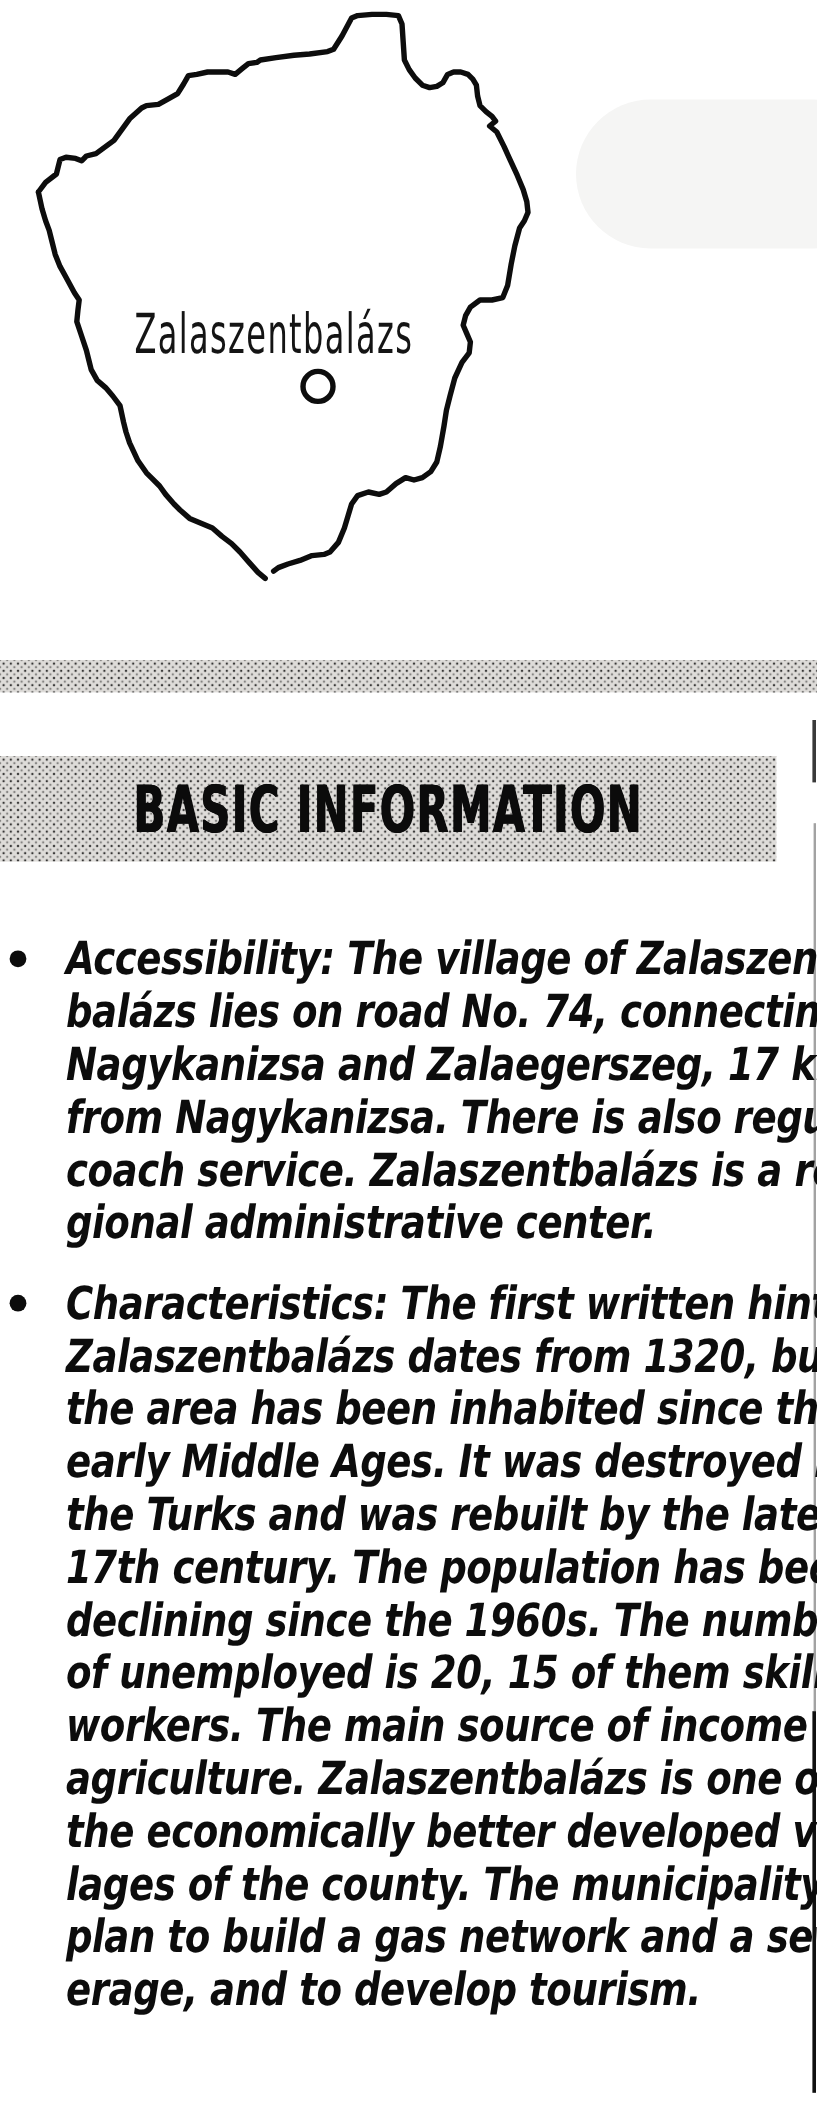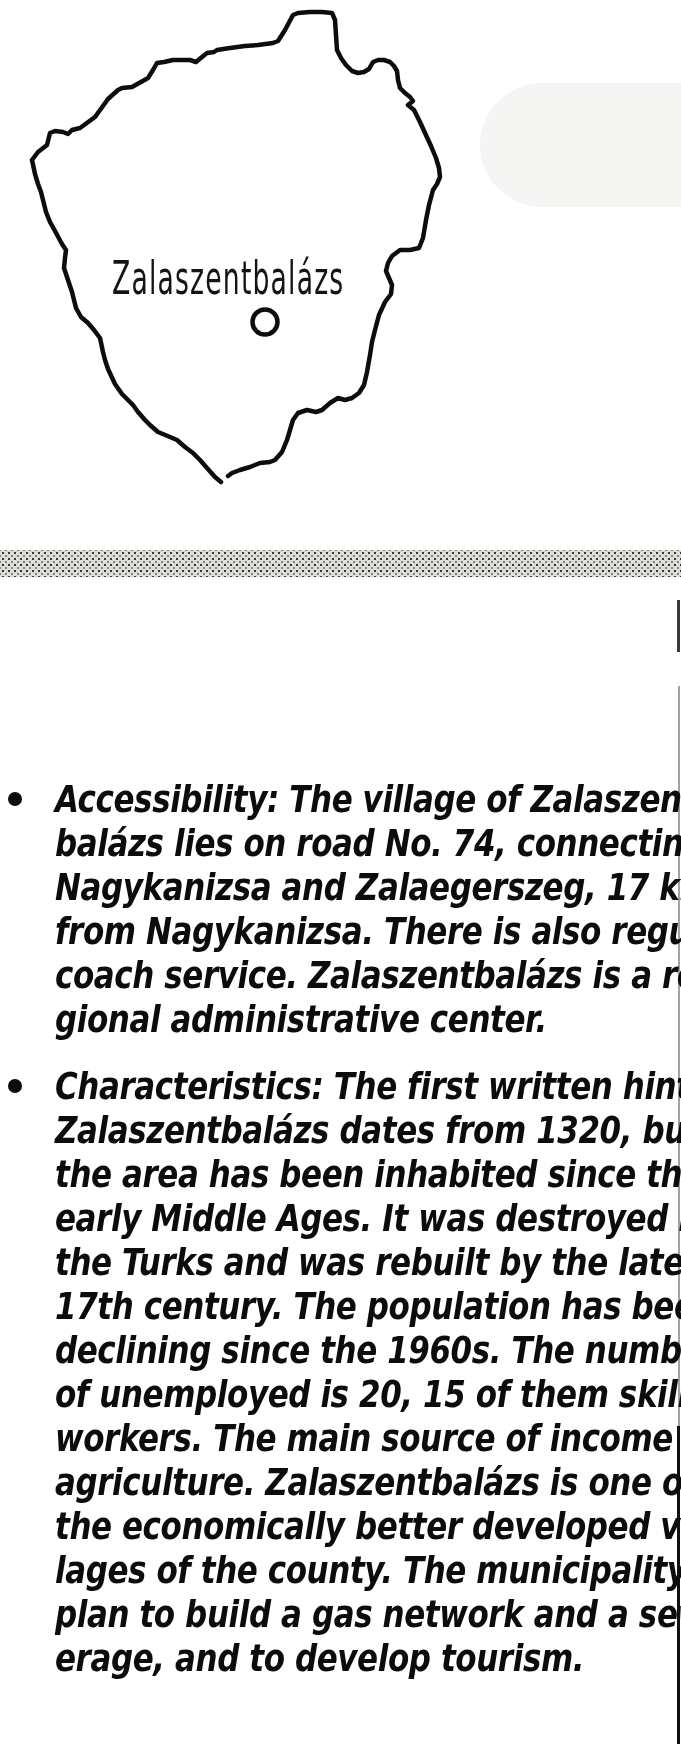--- a/index.html
+++ b/index.html
@@ -75,20 +75,23 @@
   <svg class="map-svg" width="460" height="500" viewBox="0 0 460 500">
     <path d="M 32,160 L 38,152 47,145 50,133 55,131 63,132 68,134 72,130 80,128 95,117 108,99 118,90 122,88 132,87 141,82 148,78 153,70 157,63 164,62 173,60 183,60 190,60 196,62 202,57 207,53 214,52 217,50 230,48 245,46 258,45 273,43 278,41 285,30 293,15 298,13 310,12 322,12 332,13 335,20 336,35 337,50 341,58 346,65 352,71 358,73 364,72 369,69 373,62 378,60 384,60 390,62 394,66 397,71 398,80 400,88 405,93 410,97 413,101 408,105 414,110 420,122 425,133 431,146 436,158 439,168 440,177 437,184 433,190 429,205 426,220 423,238 419,248 410,250 400,250 392,256 388,263 386,271 389,278 392,285 391,294 385,302 379,315 375,330 372,342 370,355 367,372 364,385 359,393 352,398 345,400 338,398 330,403 322,410 316,412 307,410 298,413 293,420 290,430 287,440 282,452 275,460 270,462 260,463 250,467 240,470 232,473 228,476
          M 221,482 L 215,477 207,468 200,460 193,453 185,447 177,440 170,437 158,432 150,425 145,420 138,412 133,405 126,398 122,394 115,384 108,369 105,360 103,352 100,338 94,330 88,323 81,317 76,308 74,300 72,292 68,280 64,268 65,258 66,250 62,244 55,231 50,222 46,212 43,200 41,192 38,184 35,174 32,160" fill="none" stroke="#0d0d0d" stroke-width="4.5" stroke-linejoin="round" stroke-linecap="round"></path>
     <circle cx="265" cy="322" r="12.5" fill="#ffffff" stroke="#0d0d0d" stroke-width="4.5"></circle>
   </svg>
 
   <div class="map-label">Zalaszentbalázs</div>
 
   <div class="divider halftone"></div>
 
+  <div class="header-bar halftone">
+    <span class="header-text">BASIC INFORMATION</span>
+  </div>
 
   <div class="edge" id="edge1"></div>
   <div class="edge" id="edge2"></div>
   <div class="edge" id="edge3"></div>
 
   <div class="para" id="para1">
     <span class="bullet"></span>
     <div class="lines">
       <div class="ln j">Accessibility: The village of Zalaszent-</div>
       <div class="ln j">balázs lies on road No. 74, connecting</div>

